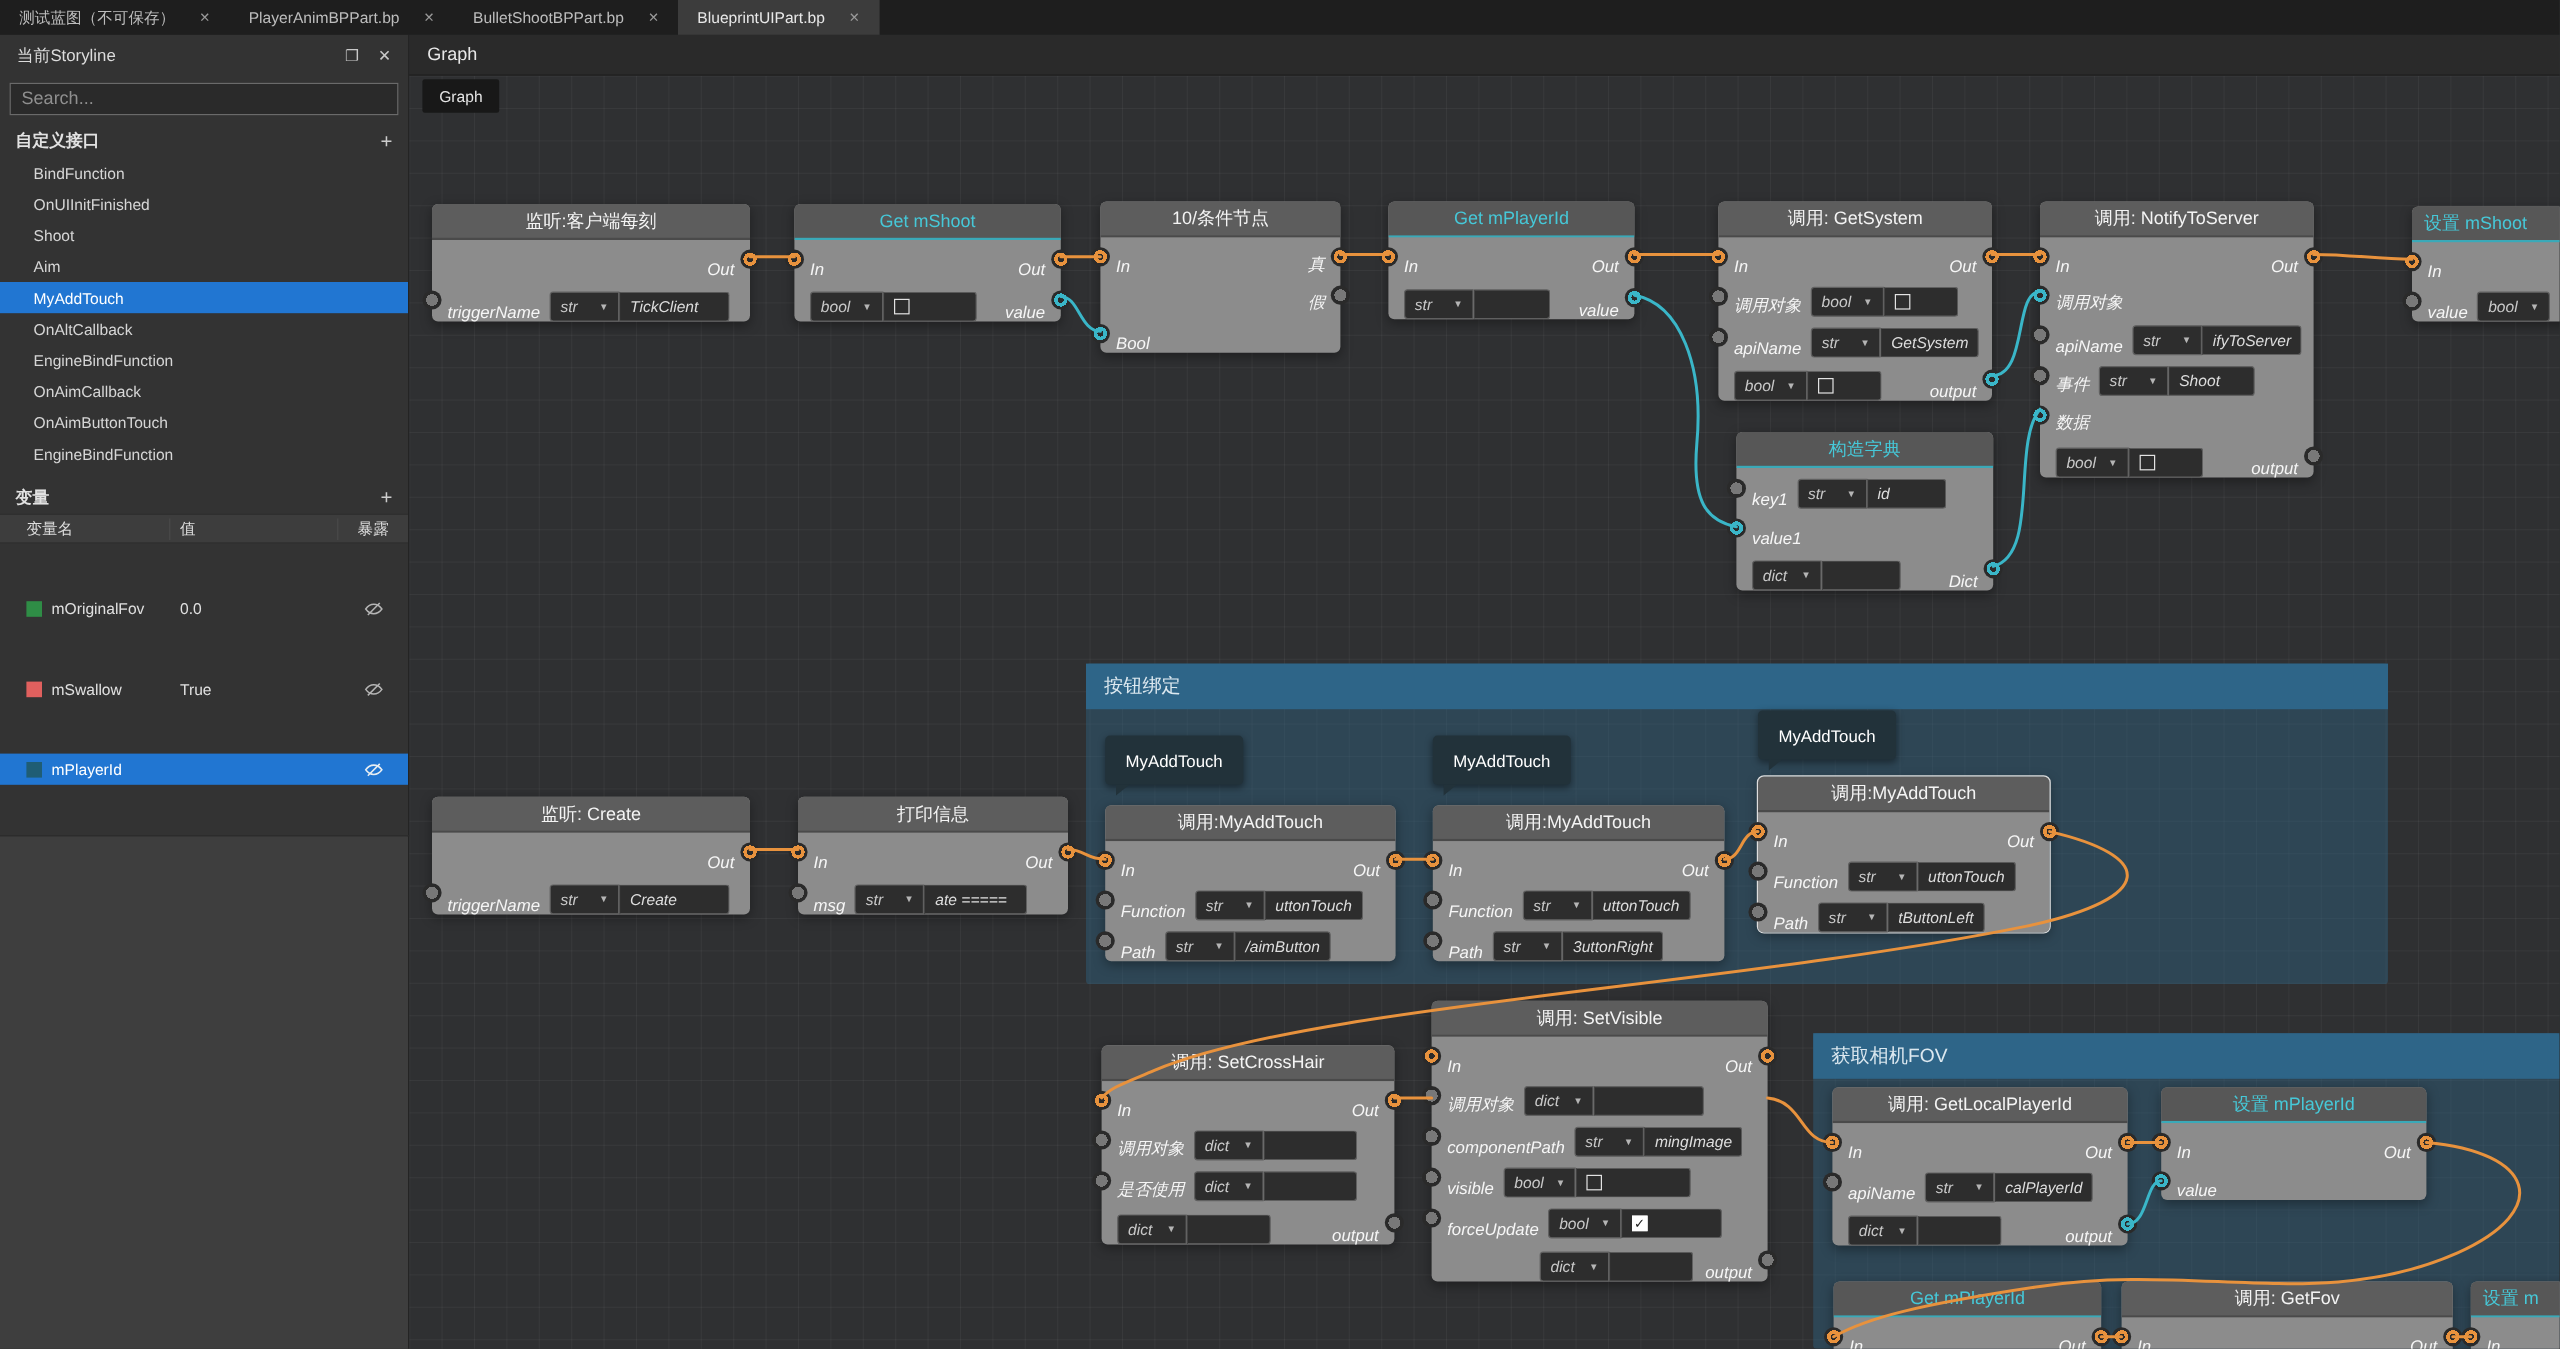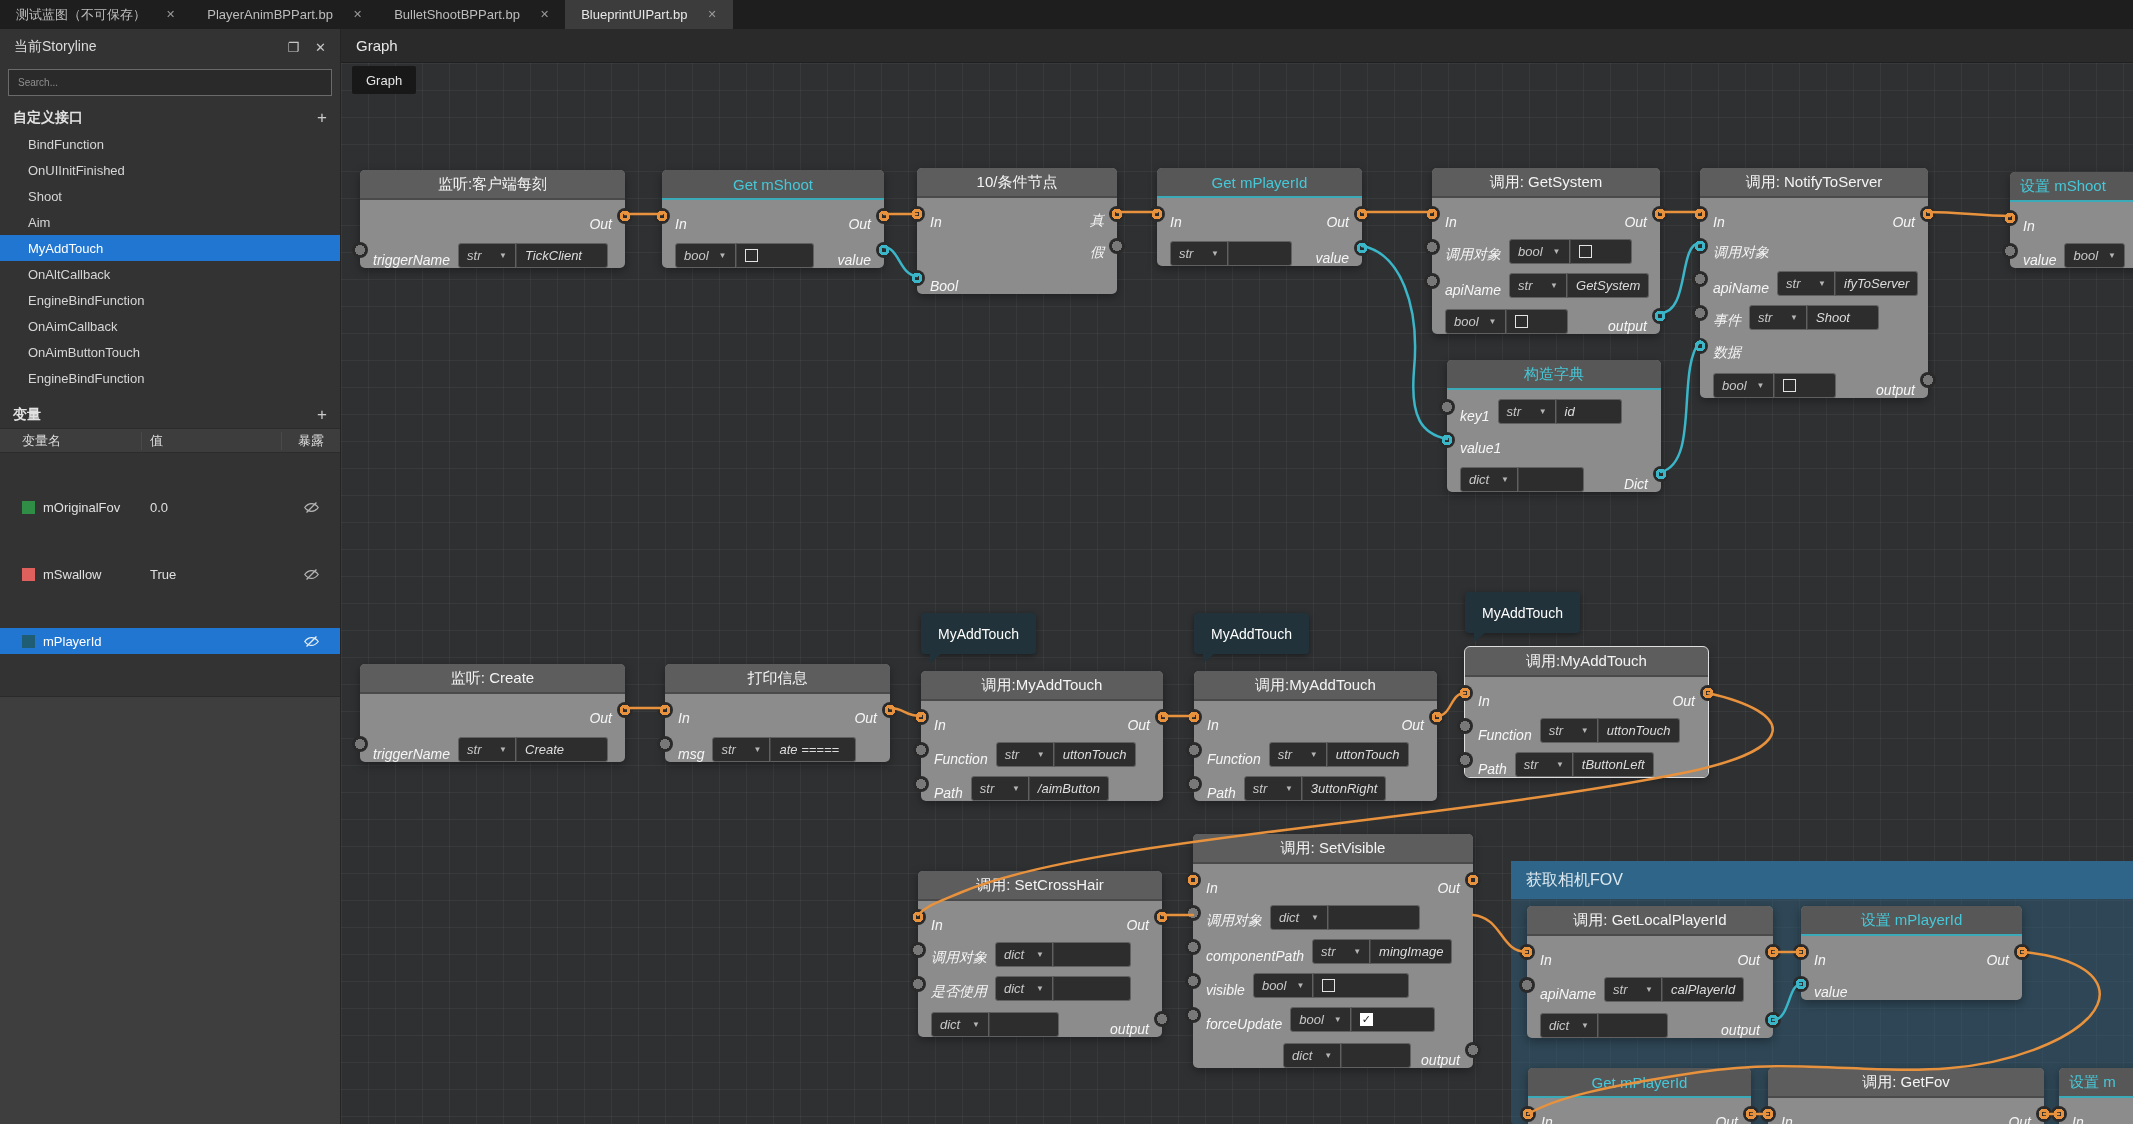--- a/index.html
+++ b/index.html
@@ -18,21 +18,21 @@
   .sidebar { position:absolute; left:0; top:29px; width:341px; height:667px;
     background:#333333; border-right:1px solid #242424; z-index:50; }
   .sidebar-bottom { position:absolute; left:0; top:696px; width:341px; height:428px;
     background:#3e3e3e; border-top:1px solid #2a2a2a; border-right:1px solid #242424; z-index:50; }
   .panel-header { height:36px; display:flex; align-items:center; padding:0 14px;
     color:#dcdcdc; font-size:14px; }
   .panel-header .spacer { flex:1; }
   .panel-header .wicon { color:#c8c8c8; font-size:13px; margin-left:16px; }
   .searchwrap { padding:4px 8px 8px 8px; }
   .search { width:100%; height:27px; background:#2a2a2a; border:1px solid #6a6a6a;
-    color:#cfcfcf; font-size:10px; padding:0 9px; outline:none;
+    color:#cfcfcf; font-size:15px; padding:0 9px; outline:none;
     font-family:"Liberation Sans",sans-serif; }
   .search::placeholder { color:#8f8f8f; }
   .sec-header { height:27px; display:flex; align-items:center; padding:0 13px;
     color:#e2e2e2; font-size:14px; font-weight:bold; }
   .sec-header .spacer { flex:1; }
   .sec-header .plus { font-size:17px; font-weight:normal; color:#cccccc; }
   .if-item { height:26px; display:flex; align-items:center; padding-left:28px;
     font-size:13px; color:#d6d6d6; }
   .if-item.selected { background:#2176d2; color:#ffffff; }
 
@@ -271,20 +271,23 @@
 <div class="graph-header">
   <span>Graph</span>
 </div>
 <div class="graph-tab">
   <span>Graph</span>
 </div>
 
 <div class="canvas">
 <div class="world">
 
+  <div class="comment cb" style="left:905px;top:553px;width:1085px;height:267px;">
+    <div class="ch">按钮绑定</div>
+  </div>
   <div class="comment cb" style="left:1511px;top:861px;width:622px;height:263px;">
     <div class="ch">获取相机FOV</div>
   </div>
 
   <div class="node" style="left:360px;top:170px;width:265px;">
     <div class="nt">监听:客户端每刻</div>
     <div class="nr right">
       <span>Out</span>
       <span class="p pr or"></span>
     </div>

